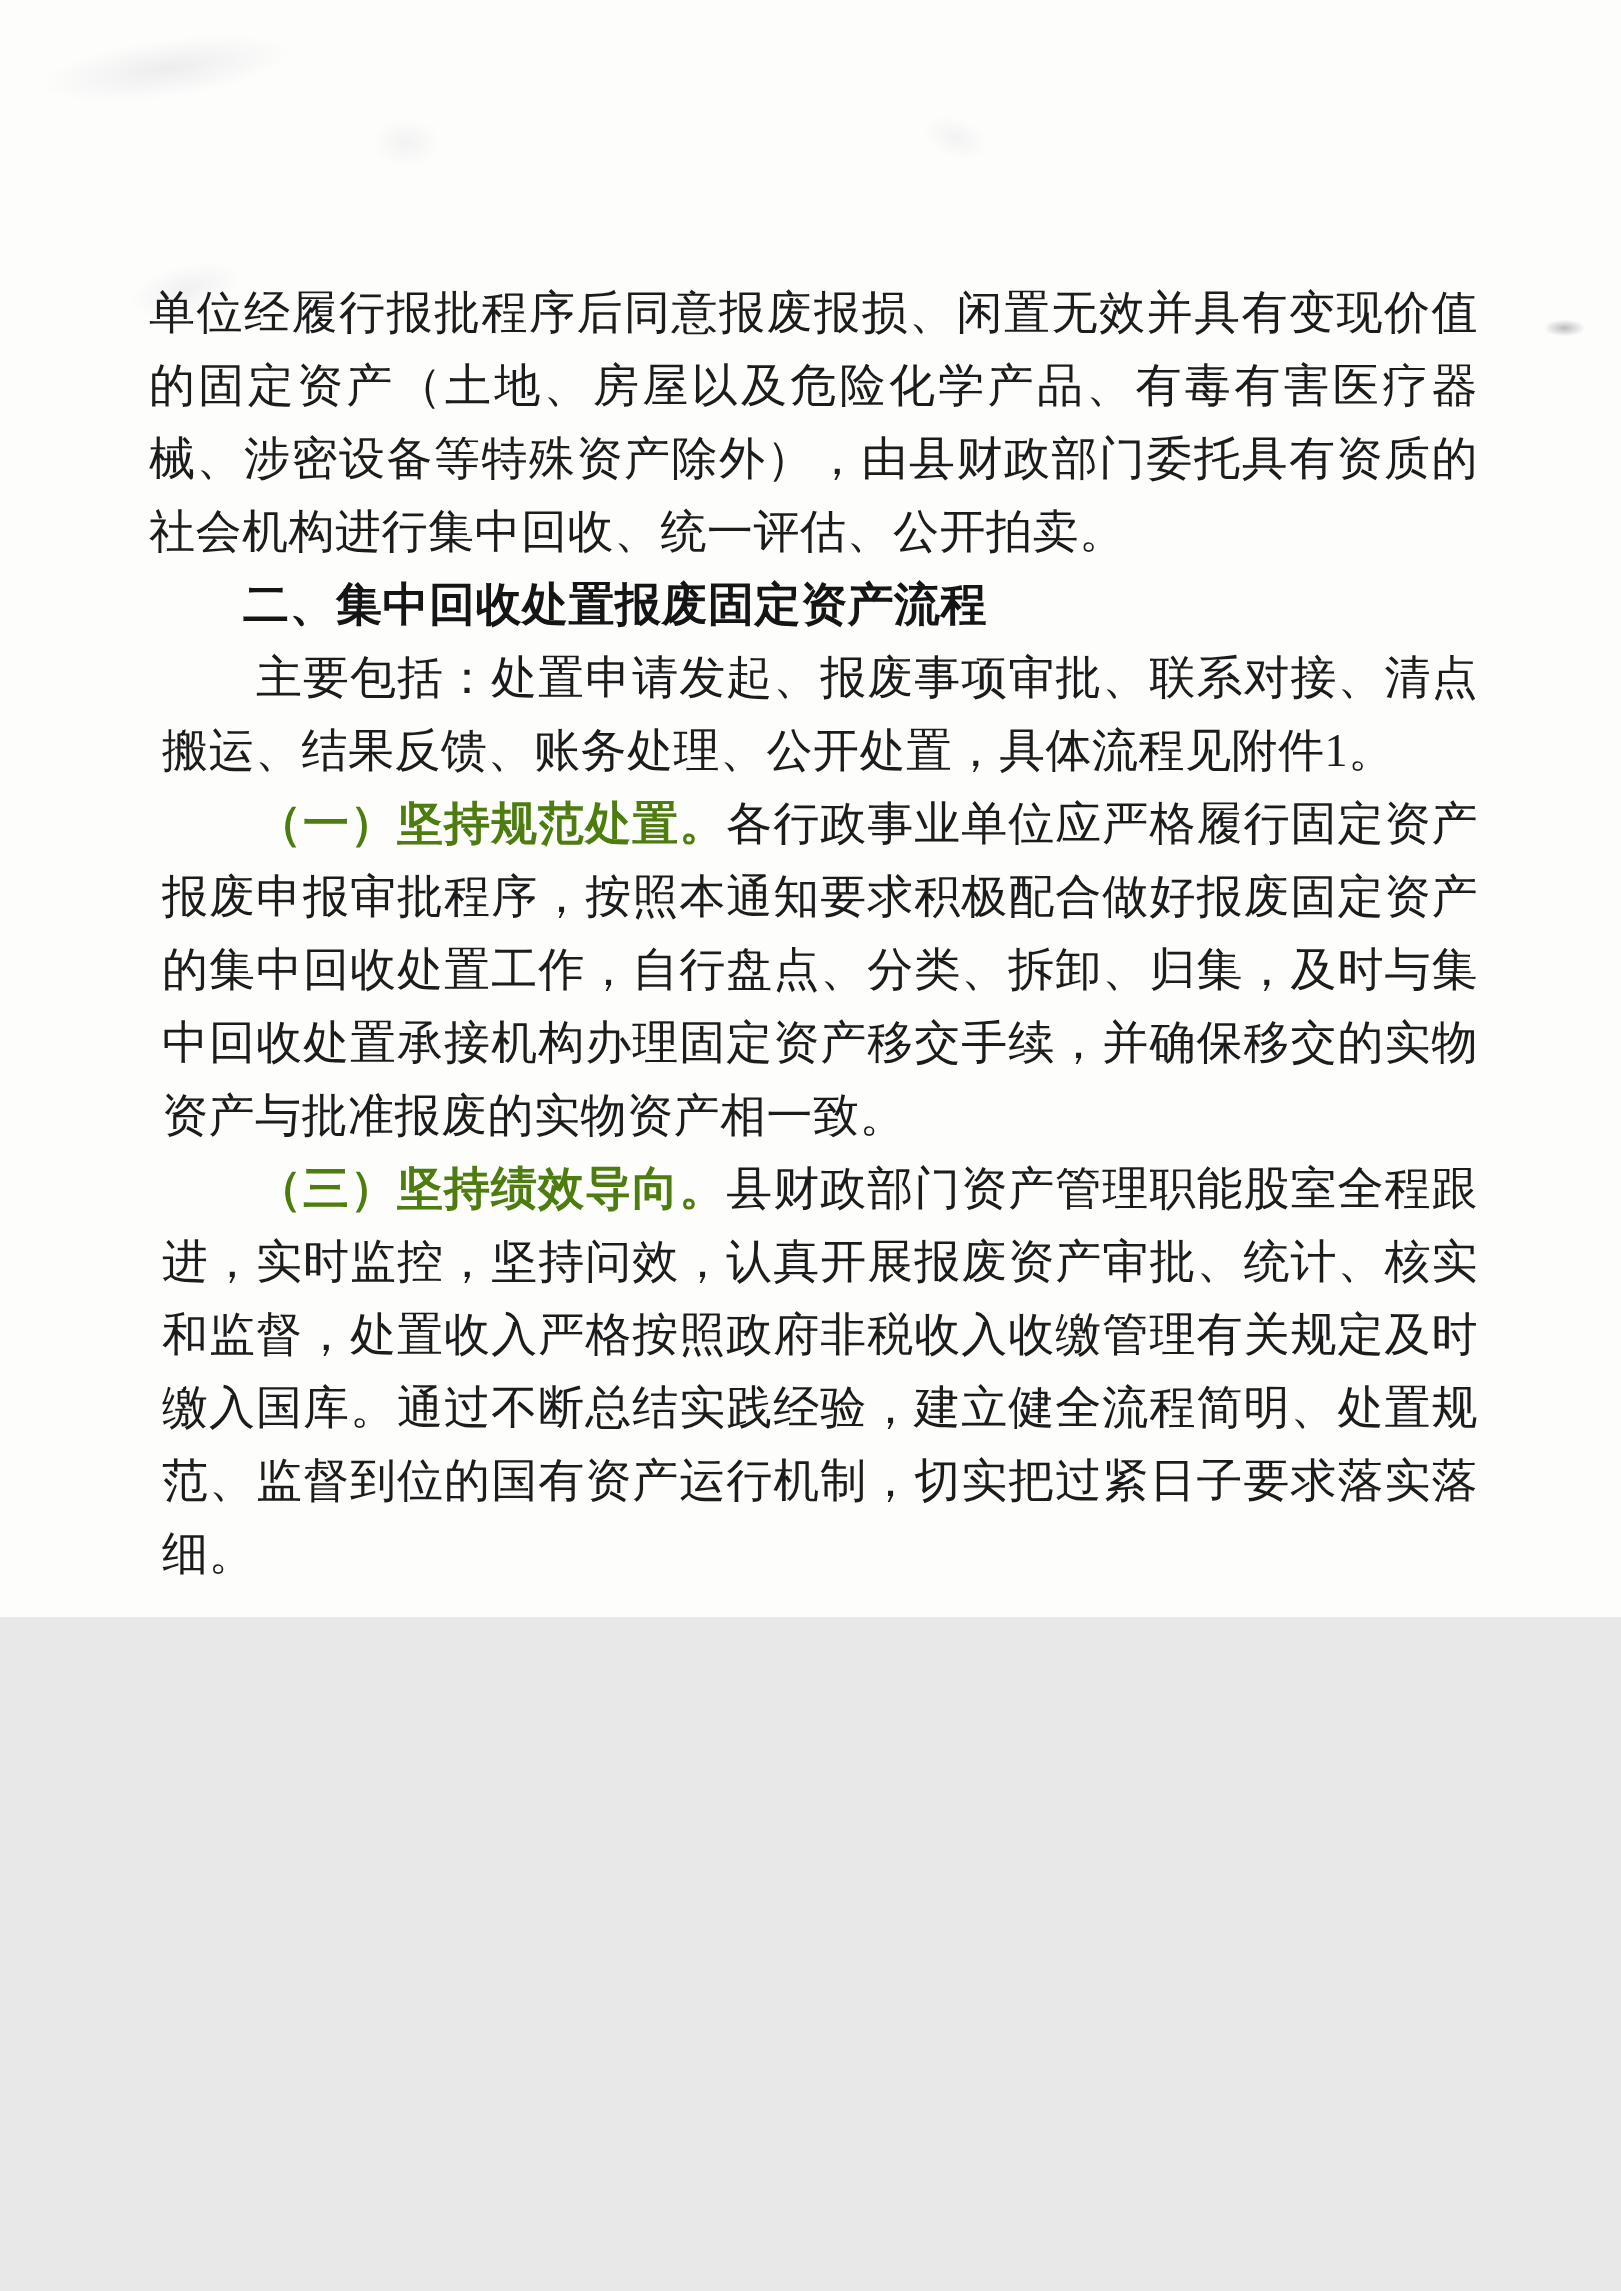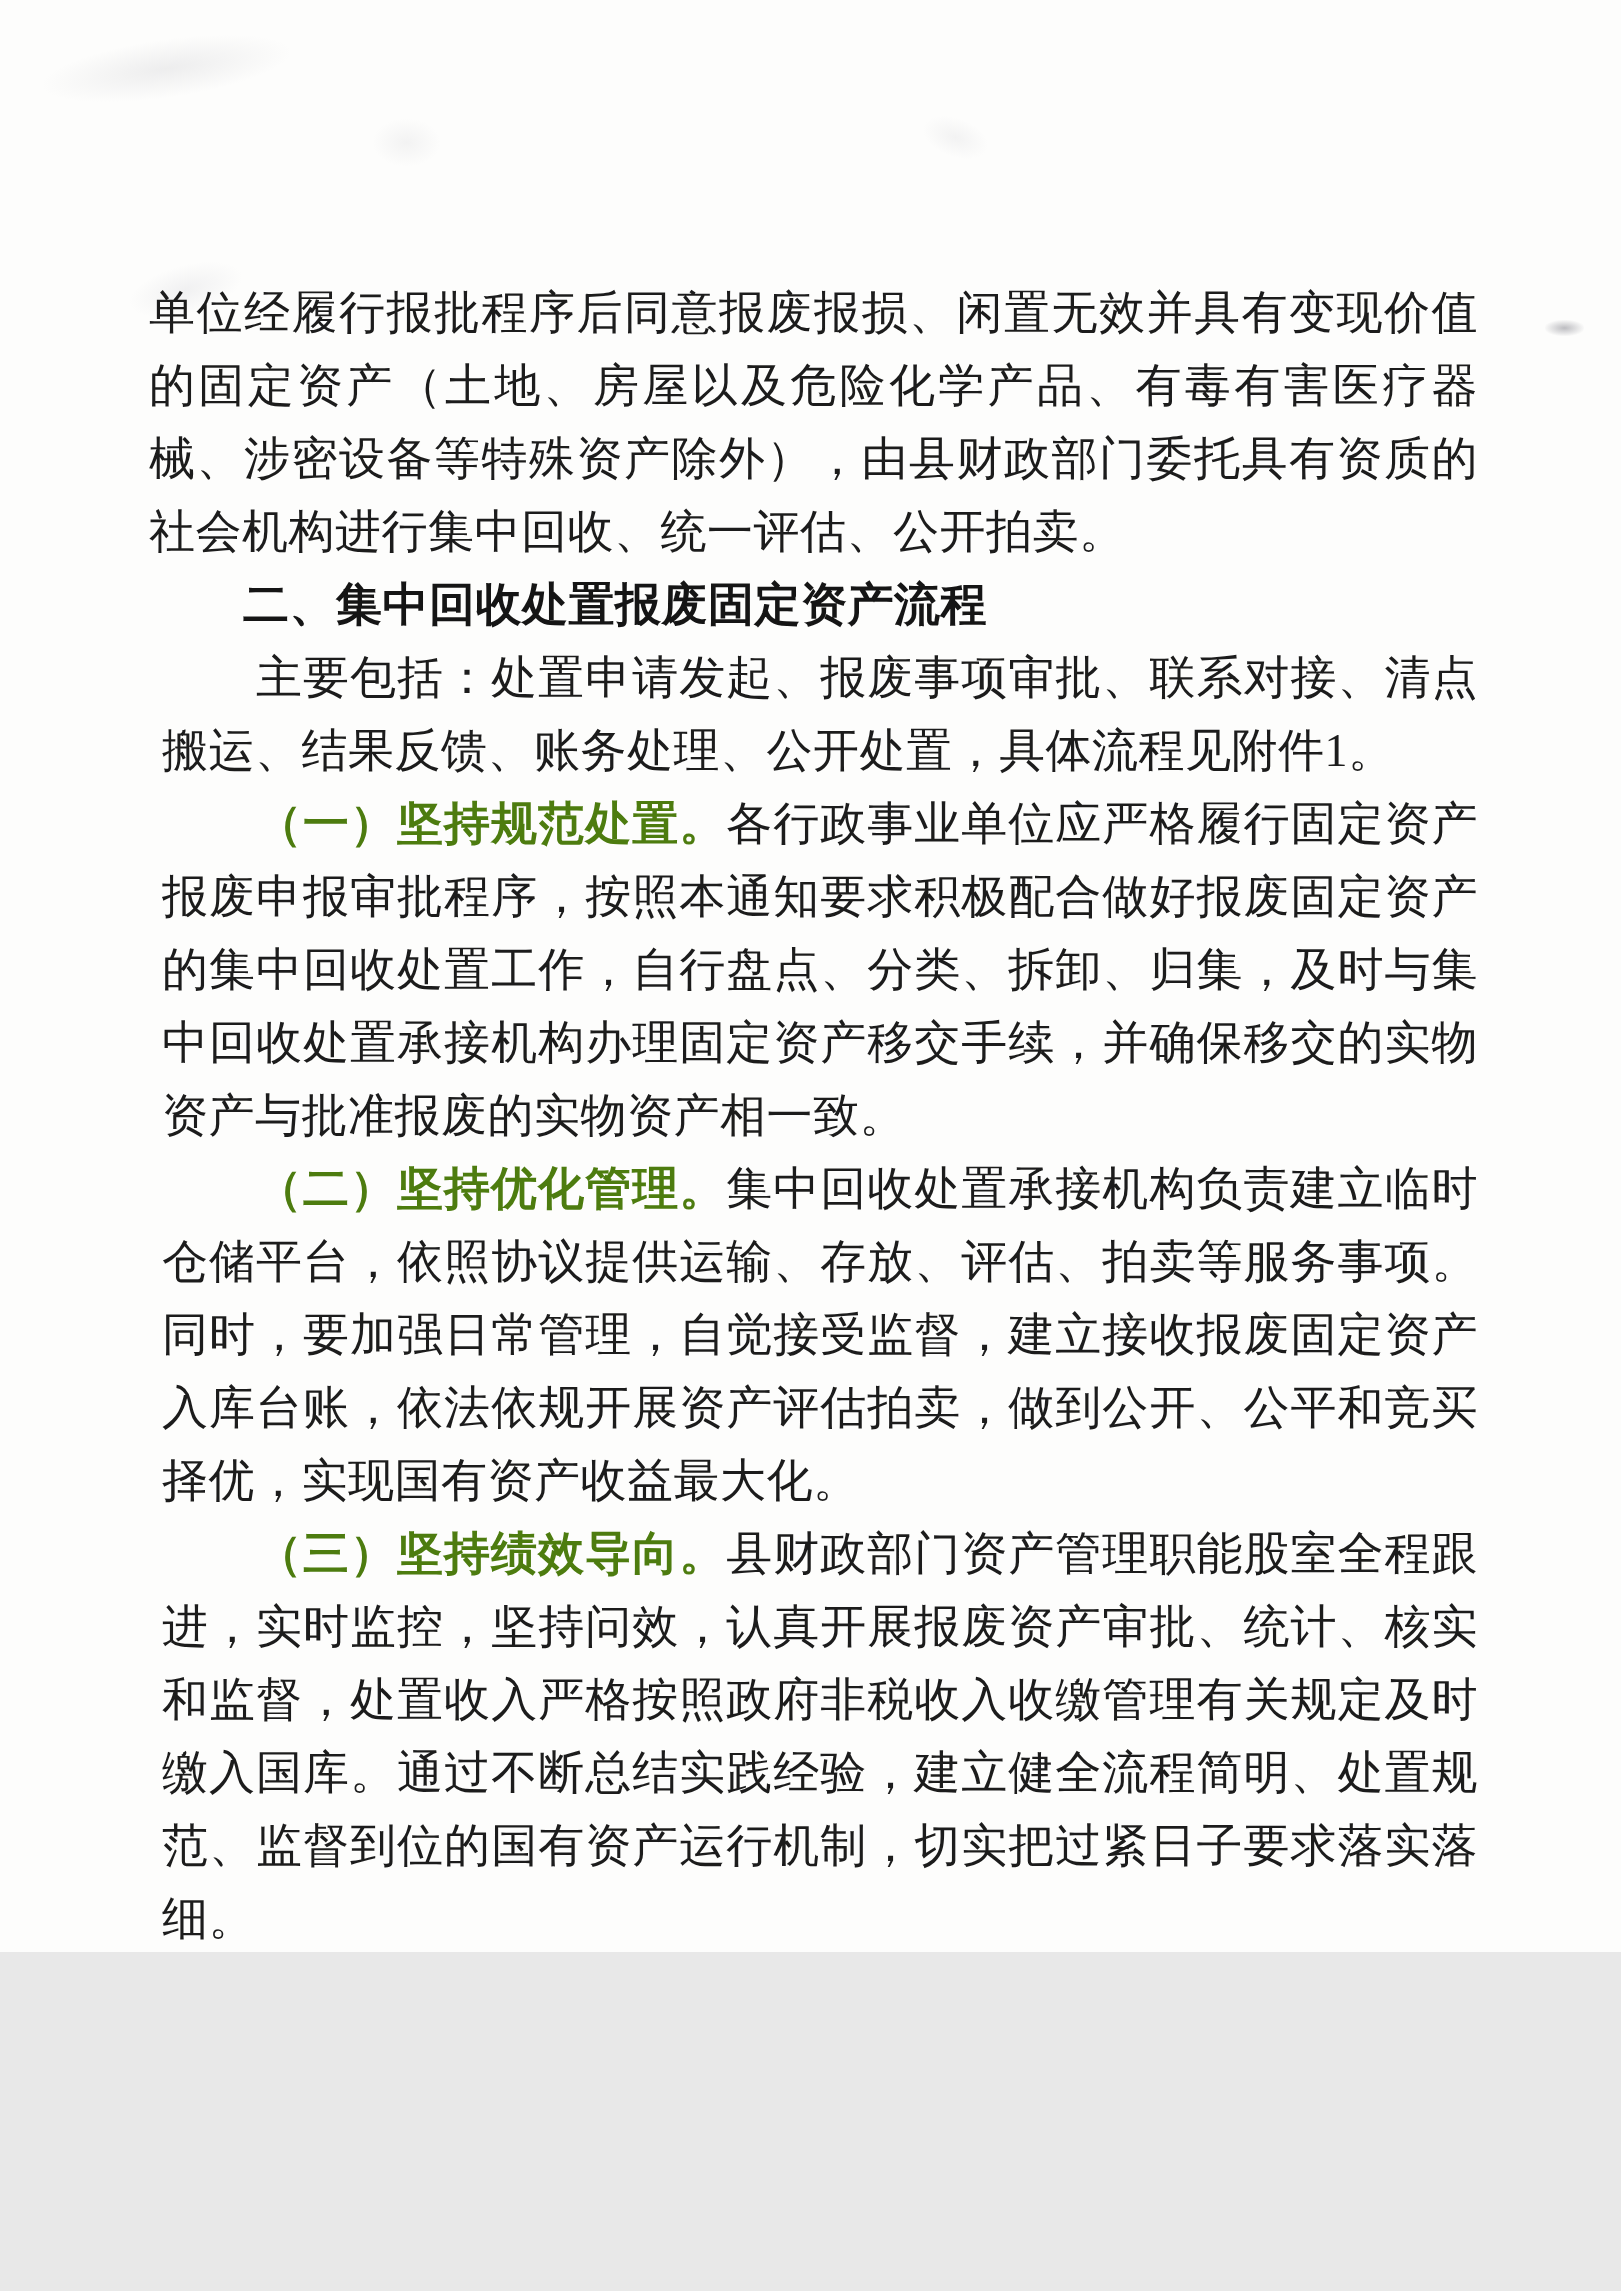--- a/index.html
+++ b/index.html
@@ -4,21 +4,21 @@
 <style>
   * { margin: 0; padding: 0; box-sizing: border-box; }
   html, body { background: #e8e8e8; }
   body {
     width: 1621px;
     font-family: "Liberation Serif", "DejaVu Serif", serif;
   }
   .page {
     position: relative;
     width: 1621px;
-    height: 1952px;
+    height: 1617px;
     background: #fdfdfc;
     overflow: hidden;
     color: #1c1c1c;
   }
   
   .artifact {
     position: absolute;
     border-radius: 50%;
     pointer-events: none;
   }
@@ -88,21 +88,20 @@
 
     <p class="para">单位经履行报批程序后同意报废报损、闲置无效并具有变现价值的固定资产（土地、房屋以及危险化学产品、有毒有害医疗器械、涉密设备等特殊资产除外），由县财政部门委托具有资质的社会机构进行集中回收、统一评估、公开拍卖。</p>
 
     <p class="heading">二、集中回收处置报废固定资产流程</p>
 
     <p class="para indent">主要包括：处置申请发起、报废事项审批、联系对接、清点搬运、结果反馈、账务处理、公开处置，具体流程见附件1。</p>
 
 
     <p class="para indent"><span class="lead">（一）坚持规范处置。</span><span>各行政事业单位应严格履行固定资产报废申报审批程序，按照本通知要求积极配合做好报废固定资产的集中回收处置工作，自行盘点、分类、拆卸、归集，及时与集中回收处置承接机构办理固定资产移交手续，并确保移交的实物资产与批准报废的实物资产相一致。</span></p>
 
-    <p class="para indent"><span class="lead">（二）坚持优化管理。</span><span>集中回收处置承接机构负责建立临时仓储平台，依照协议提供运输、存放、评估、拍卖等服务事项。同时，要加强日常管理，自觉接受监督，建立接收报废固定资产入库台账，依法依规开展资产评估拍卖，做到公开、公平和竞买择优，实现国有资产收益最大化。</span></p>
 
     <p class="para indent"><span class="lead">（三）坚持绩效导向。</span><span>县财政部门资产管理职能股室全程跟进，实时监控，坚持问效，认真开展报废资产审批、统计、核实和监督，处置收入严格按照政府非税收入收缴管理有关规定及时缴入国库。通过不断总结实践经验，建立健全流程简明、处置规范、监督到位的国有资产运行机制，切实把过紧日子要求落实落细。</span></p>
 
   </div>
 
   <div class="page-number">- 2 -</div>
 
 </div>
 
 

